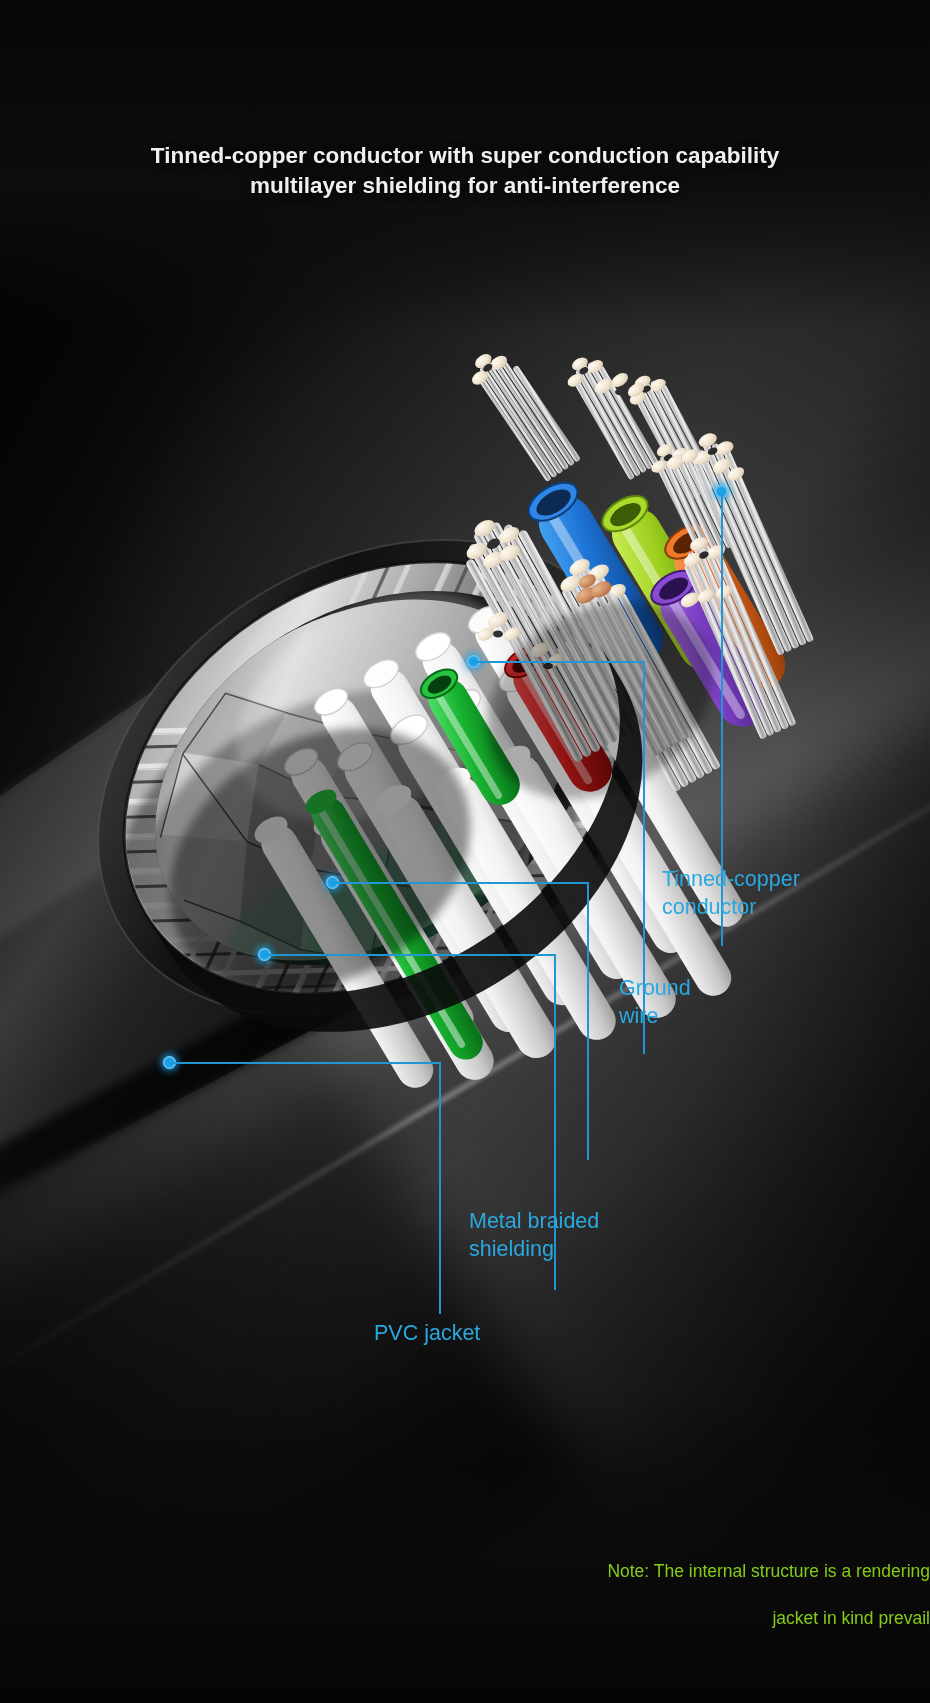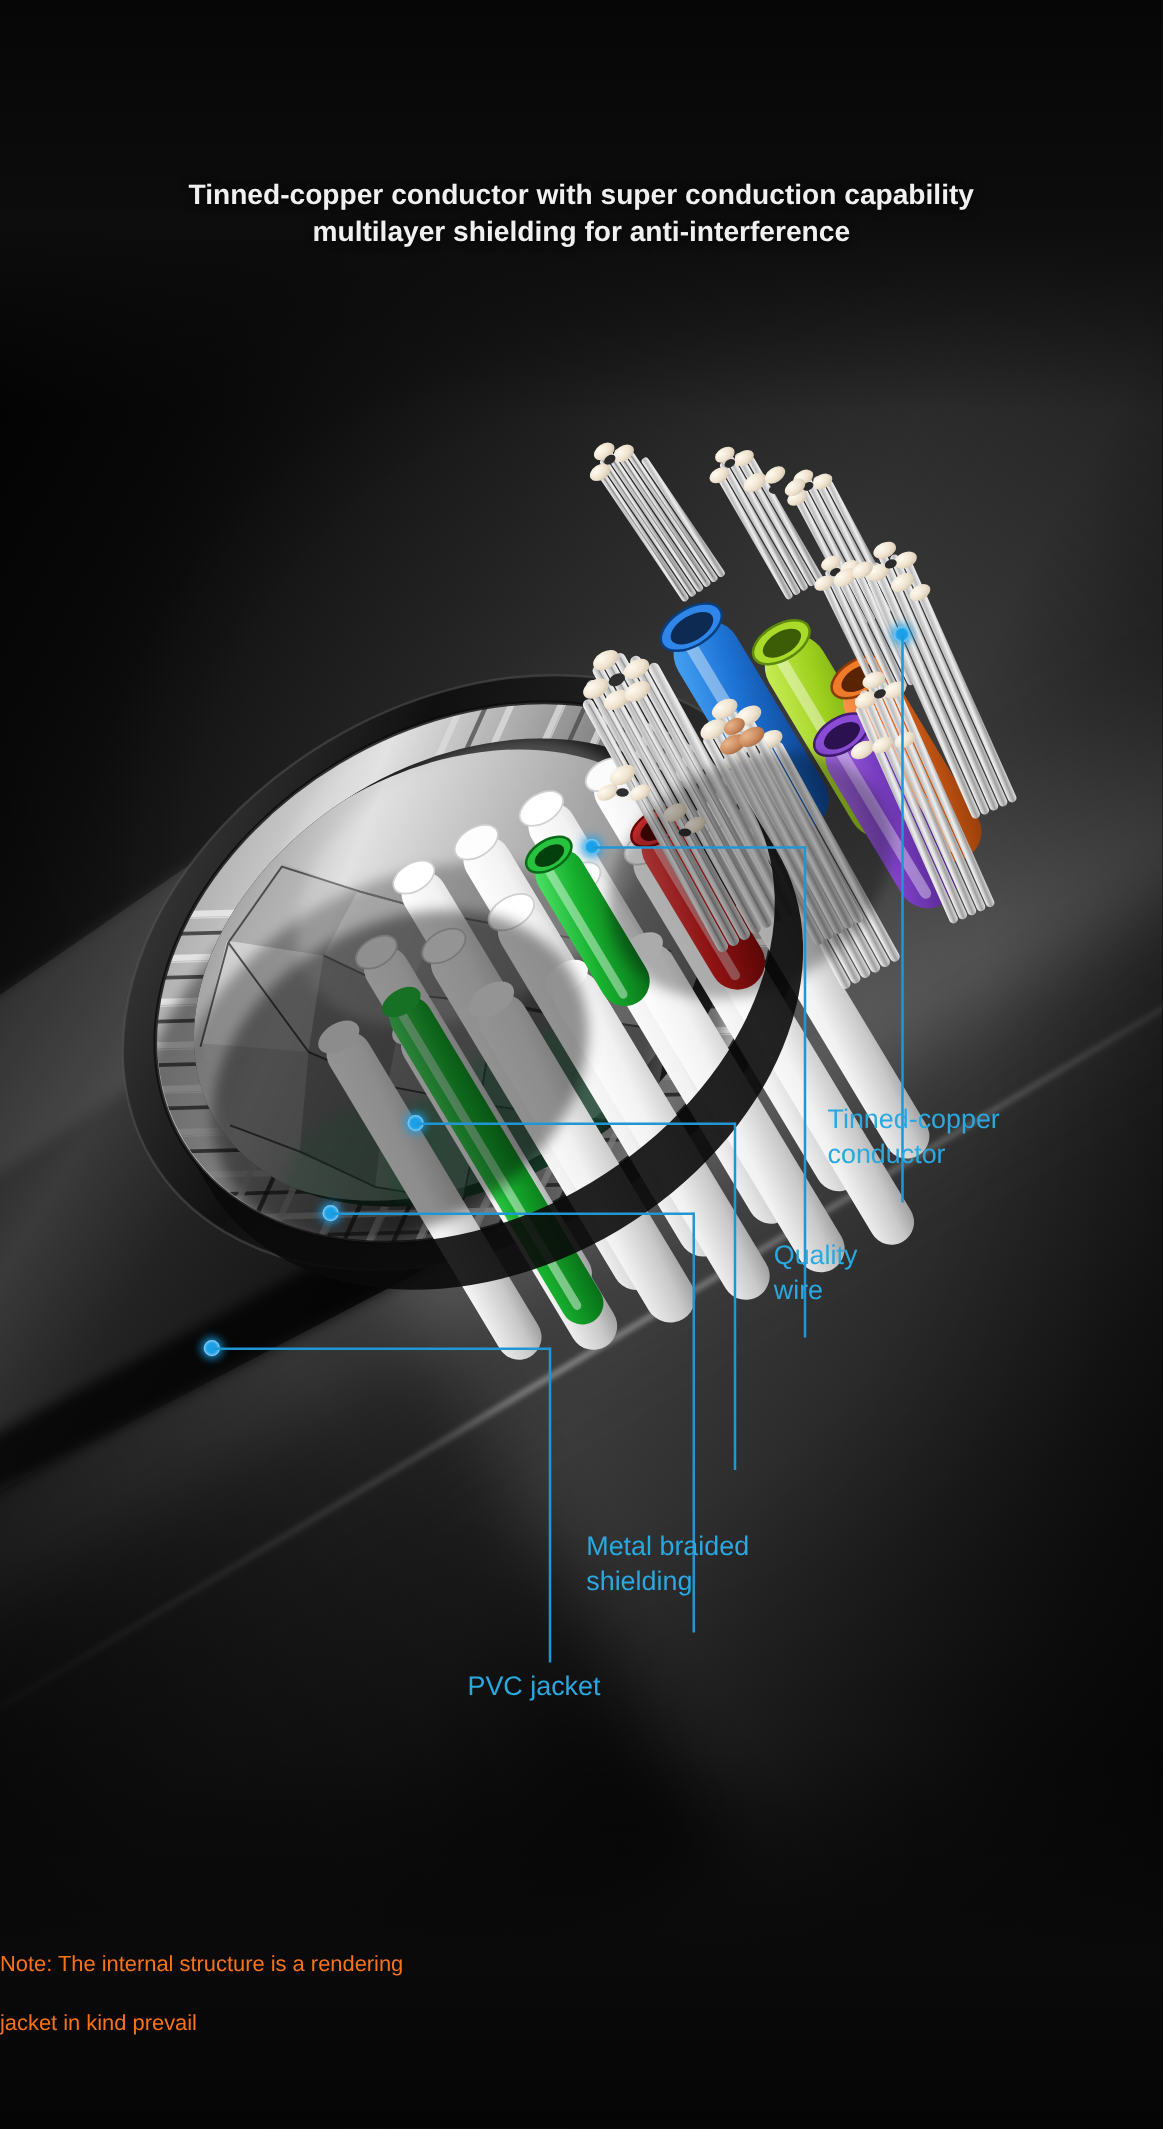--- a/index.html
+++ b/index.html
@@ -40,38 +40,38 @@
   }
   #subtitle {
     margin-top:29px; font-size:22.5px; color:#f0f0f0; line-height:1.33;
     font-weight:700; text-shadow:0 1px 8px rgba(0,0,0,.8);
   }
 
   
   #art { position:absolute; left:0; top:0; width:930px; height:1703px; z-index:10; }
 
   
-  #callouts { position:absolute; inset:0; z-index:30; pointer-events:none;margin-top:16px; }
+  #callouts { position:absolute; inset:0; z-index:30; pointer-events:none; }
   .callout-label {
     position:absolute; color:#2aa8e0; font-size:21.5px; line-height:1.28;
     white-space:pre-line; pointer-events:auto;
   }
   .lead { position:absolute; background:#2196d4; }
   .lead-v { width:1.6px; }
   .lead-h { height:1.6px; }
   .dot {
     position:absolute; width:13px; height:13px; border-radius:50%;
     background:#1aa0e8; box-shadow:0 0 7px 2px rgba(26,160,232,.85),0 0 2px 1px rgba(255,255,255,.55) inset;
     pointer-events:auto;
   }
 
   
   #footer {
-    position:absolute; left:0; right:0; top:1536px; text-align:left; z-index:20;
-    font-size:17.5px; color:#f97316; line-height:1.36; white-space:pre-line;
+    position:absolute; left:0; right:0; top:1536px; text-align:right; z-index:20;
+    font-size:17.5px; color:#84cc16; line-height:1.36; white-space:pre-line;
   }
 </style>
 </head>
 <body>
 
 <div id="bg">
   <div class="bg-grad-a"></div>
   <div class="bg-grad-b"></div>
   <div class="bg-streak"></div>
   <div class="bg-streak2"></div>
@@ -623,21 +623,21 @@
 <div id="callouts">
 
   <div class="dot" style="left:715px;top:485px;"></div>
   <div class="lead lead-v" style="left:721px;top:492px;height:454px;"></div>
   <div class="callout-label" style="left:662px;top:866px;">Tinned-copper
 conductor</div>
 
   <div class="dot" style="left:467px;top:655px;"></div>
   <div class="lead lead-h" style="left:474px;top:661px;width:170px;"></div>
   <div class="lead lead-v" style="left:643px;top:661px;height:393px;"></div>
-  <div class="callout-label" style="left:619px;top:975px;">Quality
+  <div class="callout-label" style="left:619px;top:975px;">Ground
 wire</div>
 
   <div class="dot" style="left:326px;top:876px;"></div>
   <div class="lead lead-h" style="left:333px;top:882px;width:255px;"></div>
   <div class="lead lead-v" style="left:587px;top:882px;height:278px;"></div>
 
   <div class="dot" style="left:258px;top:948px;"></div>
   <div class="lead lead-h" style="left:265px;top:954px;width:290px;"></div>
   <div class="lead lead-v" style="left:554px;top:954px;height:336px;"></div>
   <div class="callout-label" style="left:469px;top:1208px;">Metal braided

